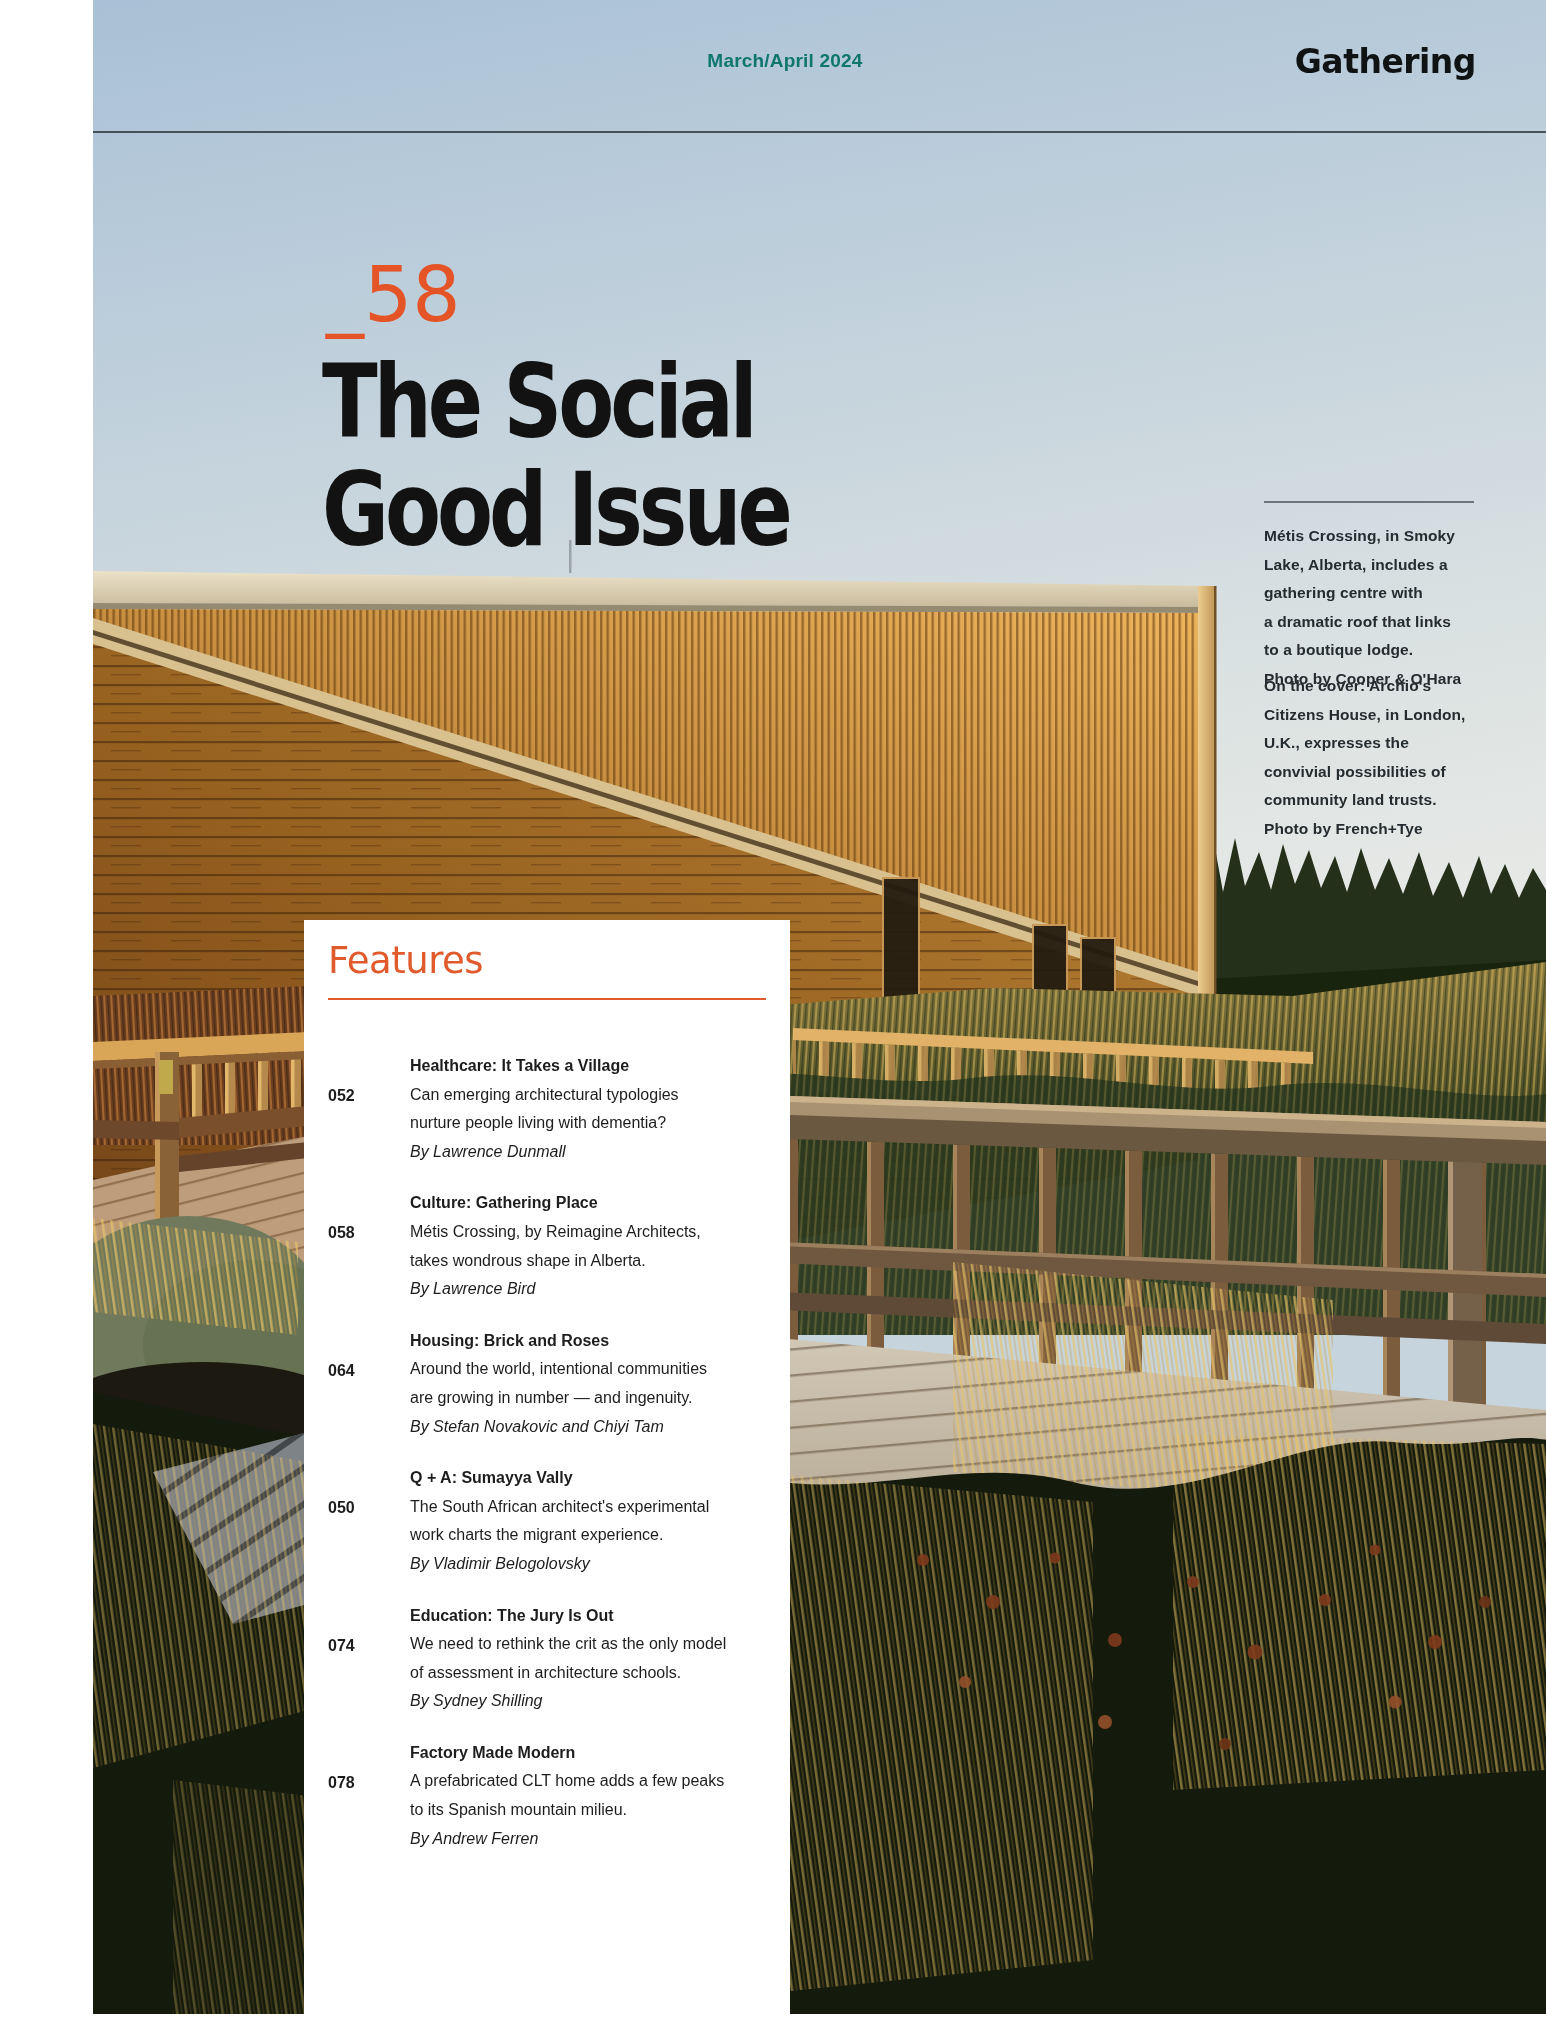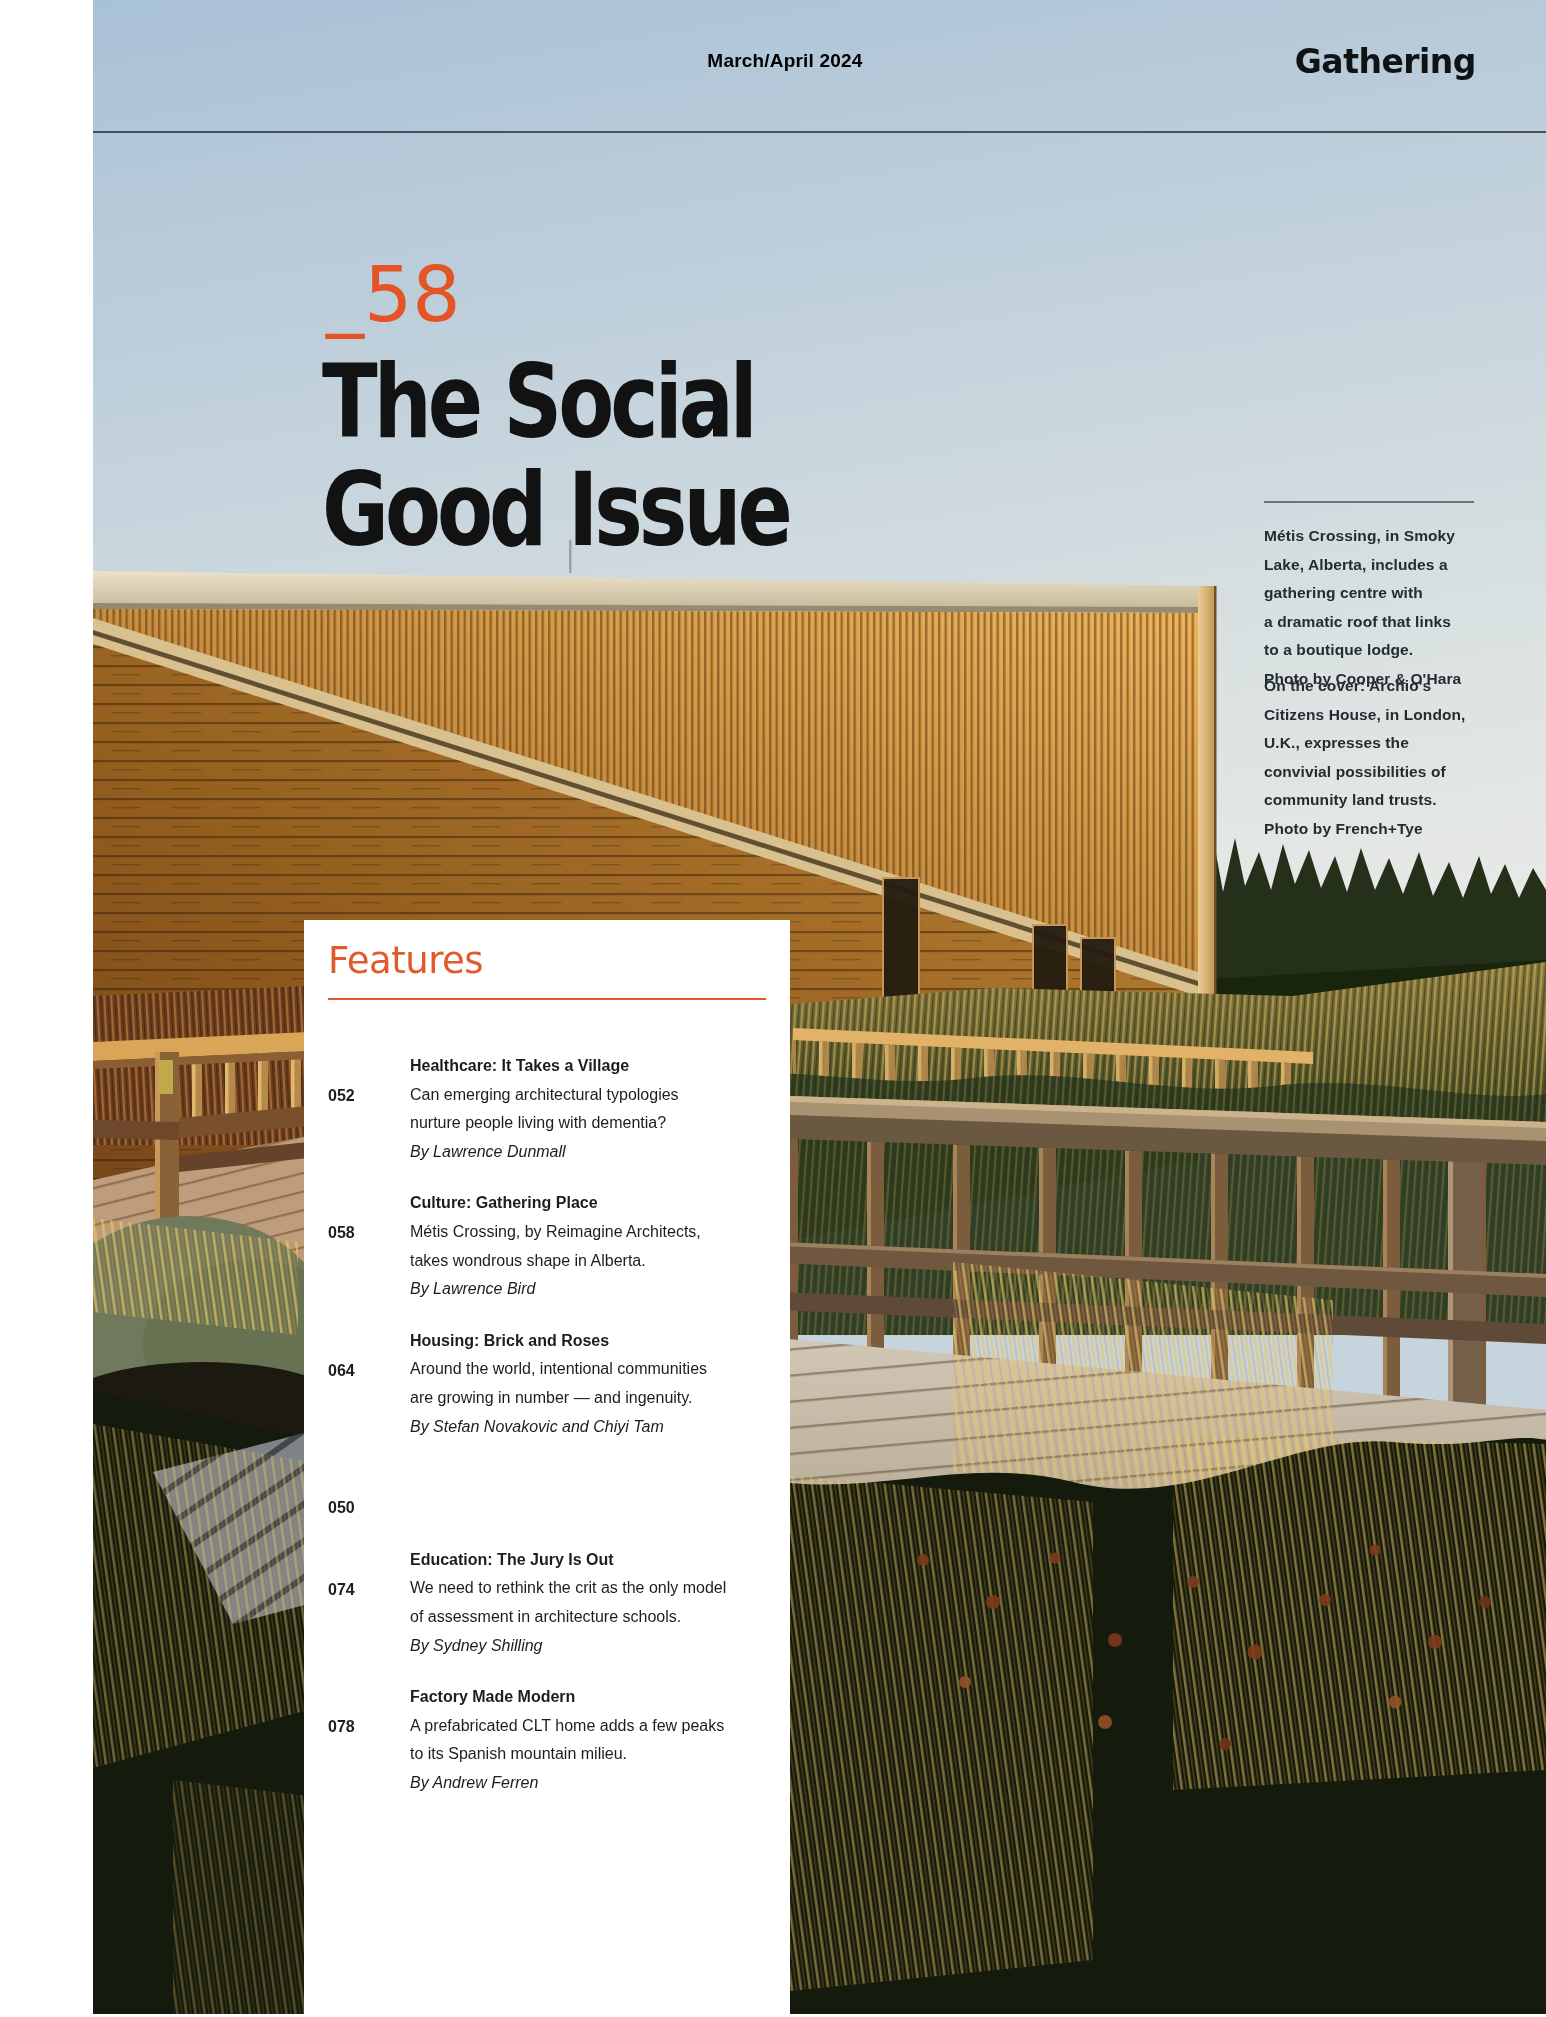--- a/index.html
+++ b/index.html
@@ -5,21 +5,21 @@
   html,body{margin:0;padding:0;background:#ffffff;}
   body{width:1546px;height:2017px;position:relative;overflow:hidden;
        font-family:"Liberation Sans",sans-serif;-webkit-font-smoothing:antialiased;}
 
   
   .photo{position:absolute;left:93px;top:0;width:1453px;height:2014px;overflow:hidden;background:#c6d4dd;}
   .photo svg{display:block;}
 
   
   .issue-date{position:absolute;left:93px;top:50px;width:1384px;text-align:center;
-              font-size:19px;font-weight:bold;color:#000000;letter-spacing:.2px;}
+              font-size:19px;font-weight:bold;color:#0f766e;letter-spacing:.2px;}
   .contents-label{position:absolute;right:70px;top:42px;
               font-family:"DejaVu Sans",sans-serif;font-weight:bold;font-size:33px;color:#101314;letter-spacing:-.5px;}
   .header-rule{position:absolute;left:93px;right:0;top:131px;height:1.5px;background:rgba(42,52,58,.8);}
 
   
   .page-ref{position:absolute;left:326px;top:252px;font-family:"DejaVu Sans",sans-serif;
             font-size:76px;line-height:86px;color:#E45426;font-weight:400;}
   .hero-title{position:absolute;left:322px;top:348px;font-family:"DejaVu Sans",sans-serif;
               font-weight:bold;font-size:102px;line-height:108px;color:#121212;letter-spacing:-5px;
               transform:scaleX(.80);transform-origin:left top;white-space:pre-line;}
@@ -289,20 +289,26 @@
     <div class="entry-body">
       <div class="entry-title">Housing: Brick and Roses</div>
       <div class="entry-desc">Around the world, intentional communities
 are growing in number — and ingenuity.</div>
       <div class="entry-byline">By Stefan Novakovic and Chiyi Tam</div>
     </div>
   </div>
 
   <div class="entry">
     <div class="entry-page">050</div>
+    <div class="entry-body">
+      <div class="entry-title">Q + A: Sumayya Vally</div>
+      <div class="entry-desc">The South African architect's experimental
+work charts the migrant experience.</div>
+      <div class="entry-byline">By Vladimir Belogolovsky</div>
+    </div>
   </div>
 
   <div class="entry">
     <div class="entry-page">074</div>
     <div class="entry-body">
       <div class="entry-title">Education: The Jury Is Out</div>
       <div class="entry-desc">We need to rethink the crit as the only model
 of assessment in architecture schools.</div>
       <div class="entry-byline">By Sydney Shilling</div>
     </div>

